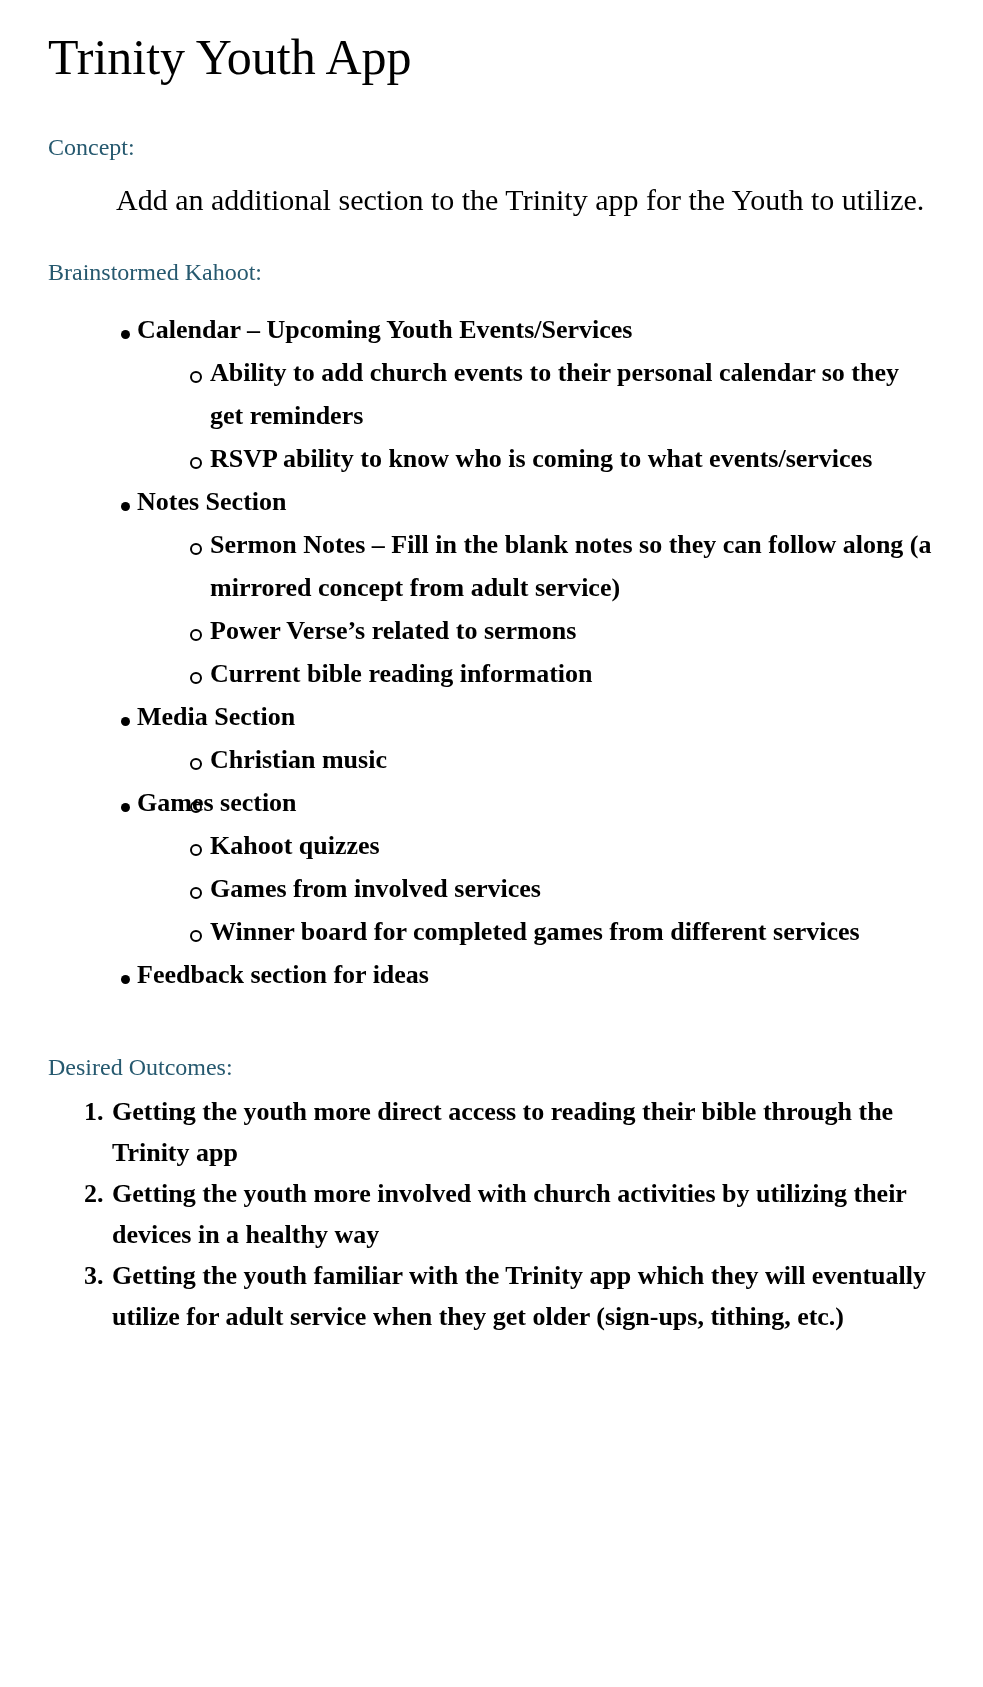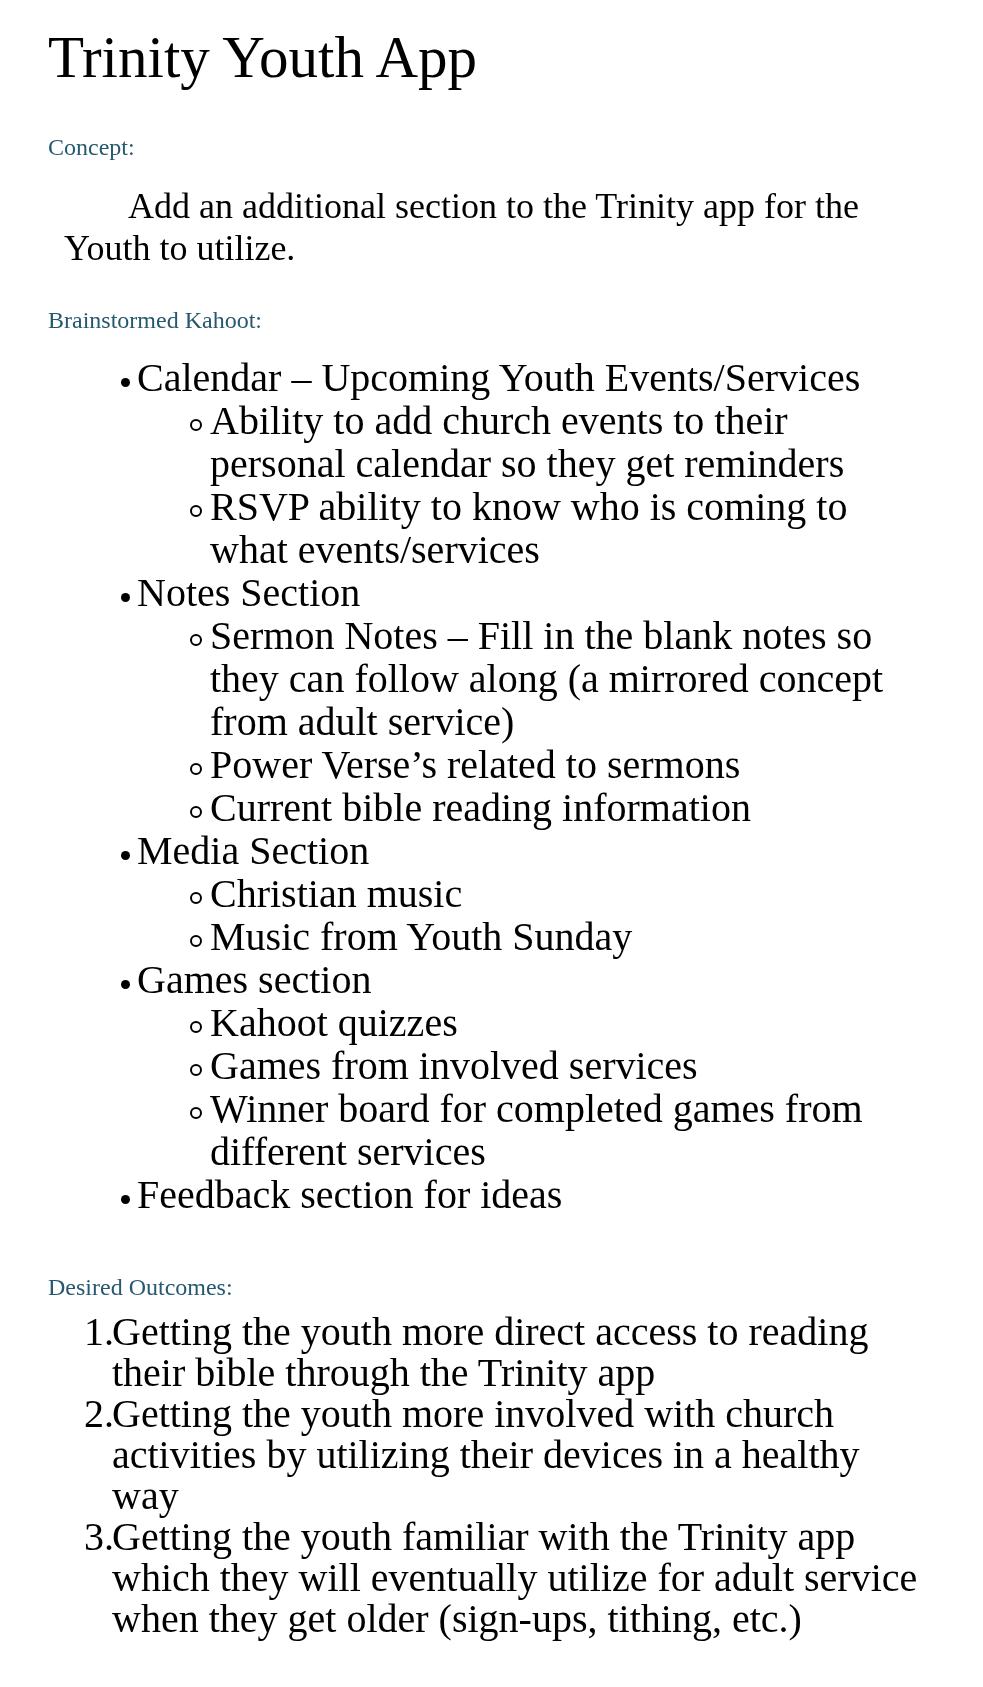--- a/index.html
+++ b/index.html
@@ -7,45 +7,46 @@
     width: 983px;
     min-height: 1687px;
     box-sizing: border-box;
     padding: 26px 50px 40px 48px;
     font-family: "Liberation Serif", "DejaVu Serif", serif;
     color: #000000;
     -webkit-font-smoothing: antialiased;
   }
   h1.doc-title {
     margin: 0;
-    font-size: 59px;
+    font-size: 50px;
     line-height: 62px;
     font-weight: 400;
     color: #000000;
   }
   h2.section-heading {
     font-size: 24px;
     line-height: 43px;
     font-weight: 400;
     color: #26596F;
     margin: 0;
   }
   h2.mt-concept      { margin-top: 38px; margin-bottom: 10px; }
   h2.mt-brainstorm   { margin-top: 30px; margin-bottom: 14px; }
   h2.mt-outcomes     { margin-top: 50px; margin-bottom: 2px; }
   p.para {
-    margin: 16px;
-    font-size: 36px;
+    margin: 4px;
+    font-size: 30px;
     line-height: 42px;
     text-indent: 64px;
   }
   .list { margin: 0; }
   .li-row {
     position: relative;
-    font-size: 40px;
+    font-size: 26px;
+    font-weight: bold;
   }
   .li-l1 { padding-left: 89px;  line-height: 43px; }
   .li-l2 { padding-left: 162px; line-height: 43px; }
   .li-num { padding-left: 64px; line-height: 41px; }
   .marker-dot {
     position: absolute;
     left: 73px;
     top: 22px;
     width: 9px;
     height: 9px;
@@ -80,21 +81,21 @@
     <div class="list">
       <div class="li-row li-l1"><span class="marker-dot"></span><span>Calendar – Upcoming Youth Events/Services</span></div>
       <div class="li-row li-l2"><span class="marker-circle"></span><span>Ability to add church events to their personal calendar so they get reminders</span></div>
       <div class="li-row li-l2"><span class="marker-circle"></span><span>RSVP ability to know who is coming to what events/services</span></div>
       <div class="li-row li-l1"><span class="marker-dot"></span><span>Notes Section</span></div>
       <div class="li-row li-l2"><span class="marker-circle"></span><span>Sermon Notes – Fill in the blank notes so they can follow along (a mirrored concept from adult service)</span></div>
       <div class="li-row li-l2"><span class="marker-circle"></span><span>Power Verse’s related to sermons</span></div>
       <div class="li-row li-l2"><span class="marker-circle"></span><span>Current bible reading information</span></div>
       <div class="li-row li-l1"><span class="marker-dot"></span><span>Media Section</span></div>
       <div class="li-row li-l2"><span class="marker-circle"></span><span>Christian music</span></div>
-      <div class="li-row li-l2"><span class="marker-circle"></span><span>Music from Youth Sunday</span></div>
+      <div class="li-row li-l2"><span class="marker-circle"></span></div>
       <div class="li-row li-l1"><span class="marker-dot"></span><span>Games section</span></div>
       <div class="li-row li-l2"><span class="marker-circle"></span><span>Kahoot quizzes</span></div>
       <div class="li-row li-l2"><span class="marker-circle"></span><span>Games from involved services</span></div>
       <div class="li-row li-l2"><span class="marker-circle"></span><span>Winner board for completed games from different services</span></div>
       <div class="li-row li-l1"><span class="marker-dot"></span><span>Feedback section for ideas</span></div>
     </div>
     <h2 class="section-heading mt-outcomes">Desired Outcomes:</h2>
     <div class="list">
       <div class="li-row li-num"><span class="marker-number">1.</span><span>Getting the youth more direct access to reading their bible through the Trinity app</span></div>
       <div class="li-row li-num"><span class="marker-number">2.</span><span>Getting the youth more involved with church activities by utilizing their devices in a healthy way</span></div>

